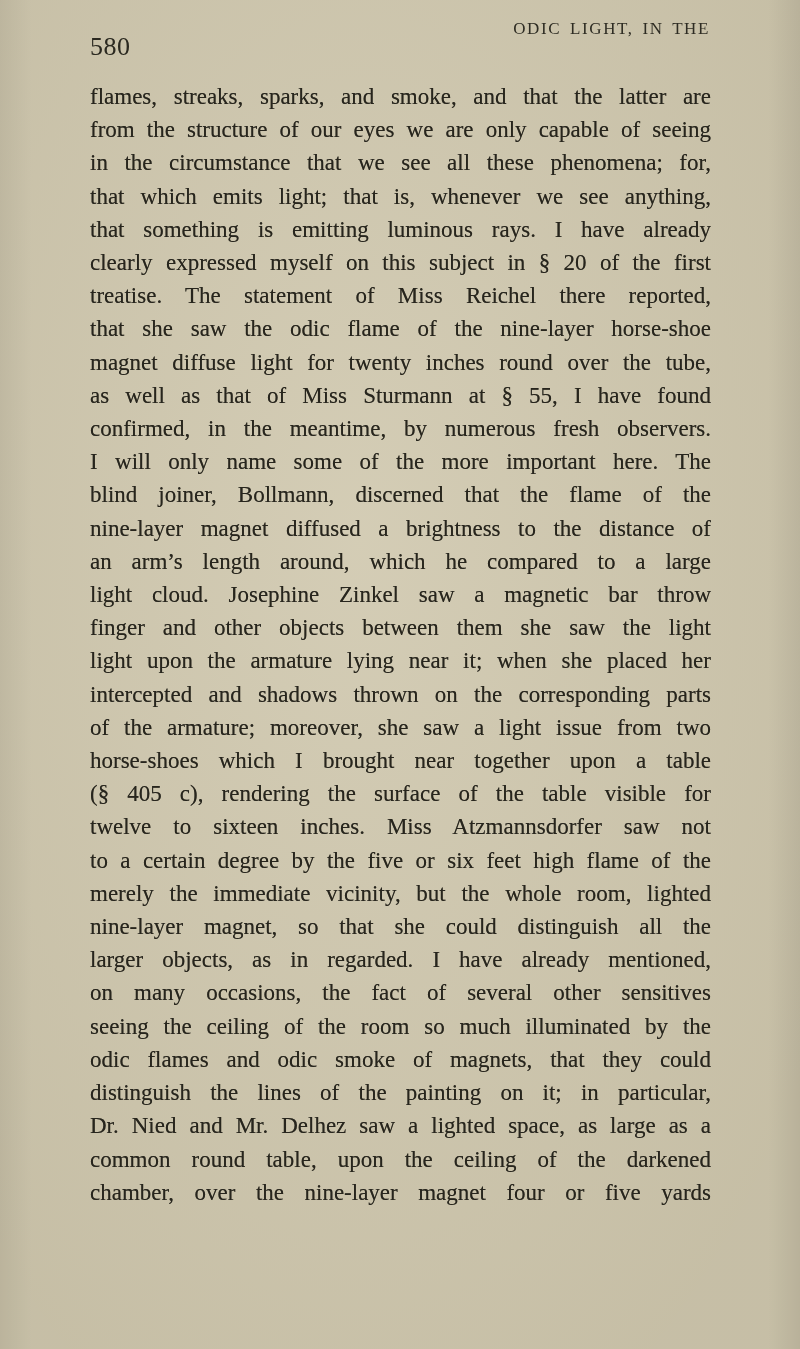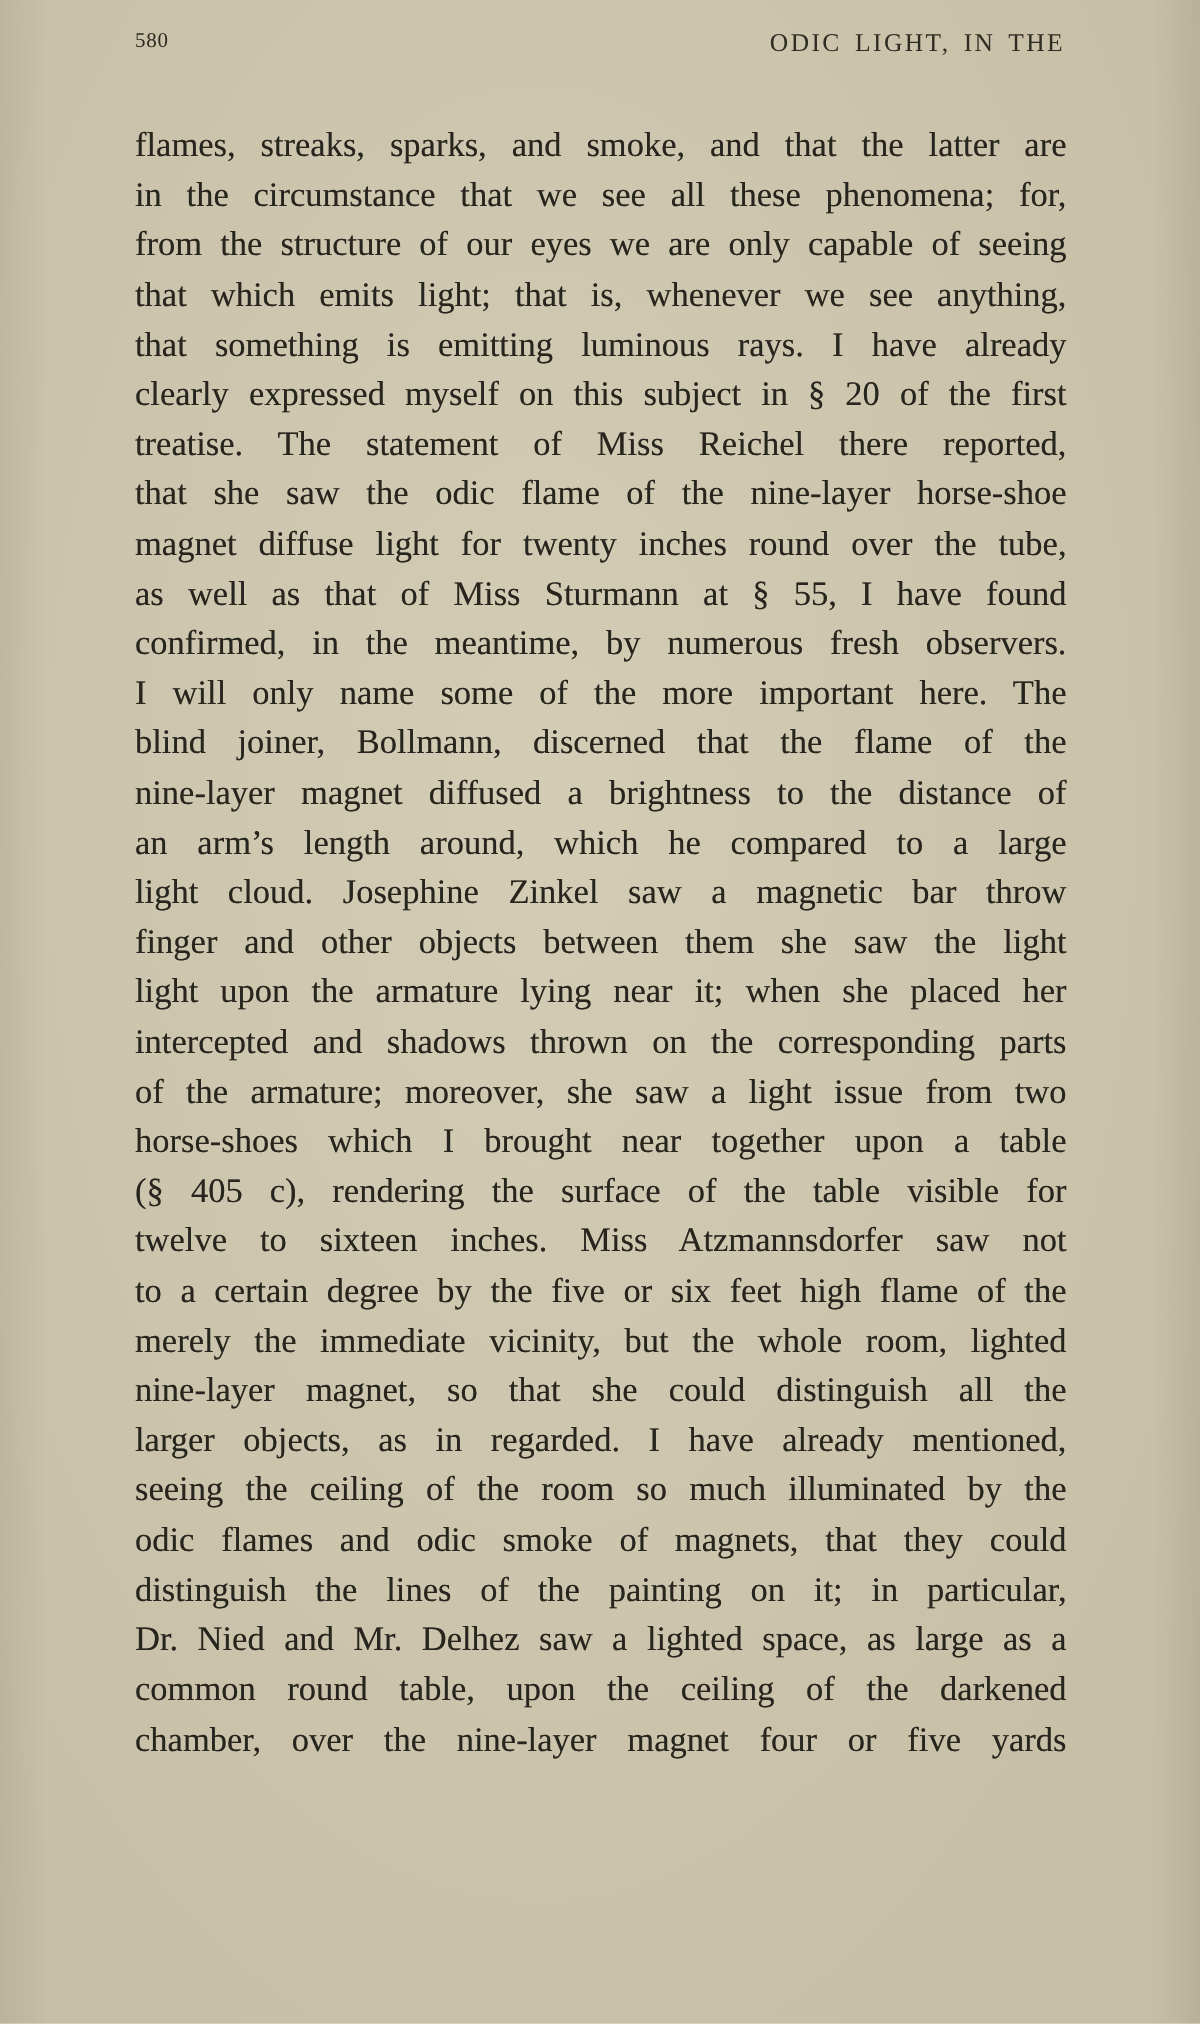--- a/index.html
+++ b/index.html
@@ -26,22 +26,22 @@
   .header-row {
     position: absolute;
     top: 16px;
     left: 90px;
     width: 620px;
     height: 30px;
   }
   .page-number {
     position: absolute;
     left: 0;
-    top: 4px;
-    font-size: 14px;
+    top: 16px;
+    font-size: 26px;
     letter-spacing: 0.5px;
     color: #2b2920;
     text-align: center;
   }
   .running-header {
     position: absolute;
     left: 0;
     right: 0;
     top: 3px;
     text-align: right;
@@ -69,22 +69,22 @@
 </head>
 <body>
 
 <div class="page">
   <div class="header-row">
     <span class="page-number">580</span>
     <span class="running-header">ODIC LIGHT, IN THE</span>
   </div>
   <div class="body-text">
       <div class="line">flames, streaks, sparks, and smoke, and that the latter are</div>
+      <div class="line">from the structure of our eyes we are only capable of seeing</div>
       <div class="line">in the circumstance that we see all these phenomena; for,</div>
-      <div class="line">from the structure of our eyes we are only capable of seeing</div>
       <div class="line">that which emits light; that is, whenever we see anything,</div>
       <div class="line">that something is emitting luminous rays.  I have already</div>
       <div class="line">clearly expressed myself on this subject in § 20 of the first</div>
       <div class="line">treatise.  The statement of Miss Reichel there reported,</div>
       <div class="line">that she saw the odic flame of the nine-layer horse-shoe</div>
       <div class="line">magnet diffuse light for twenty inches round over the tube,</div>
       <div class="line">as well as that of Miss Sturmann at § 55, I have found</div>
       <div class="line">confirmed, in the meantime, by numerous fresh observers.</div>
       <div class="line">I will only name some of the more important here.  The</div>
       <div class="line">blind joiner, Bollmann, discerned that the flame of the</div>
@@ -95,20 +95,21 @@
       <div class="line">light upon the armature lying near it; when she placed her</div>
       <div class="line">intercepted and shadows thrown on the corresponding parts</div>
       <div class="line">of the armature; moreover, she saw a light issue from two</div>
       <div class="line">horse-shoes which I brought near together upon a table</div>
       <div class="line">(§ 405 c), rendering the surface of the table visible for</div>
       <div class="line">twelve to sixteen inches.  Miss Atzmannsdorfer saw not</div>
       <div class="line">to a certain degree by the five or six feet high flame of the</div>
       <div class="line">merely the immediate vicinity, but the whole room, lighted</div>
       <div class="line">nine-layer magnet, so that she could distinguish all the</div>
       <div class="line">larger objects, as in regarded.  I have already mentioned,</div>
+      <div class="line">on many occasions, the fact of several other sensitives</div>
       <div class="line">seeing the ceiling of the room so much illuminated by the</div>
       <div class="line">odic flames and odic smoke of magnets, that they could</div>
       <div class="line">distinguish the lines of the painting on it; in particular,</div>
       <div class="line">Dr. Nied and Mr. Delhez saw a lighted space, as large as a</div>
       <div class="line">common round table, upon the ceiling of the darkened</div>
       <div class="line">chamber, over the nine-layer magnet four or five yards</div>
     </div>
 </div>
 
 </body></html>

